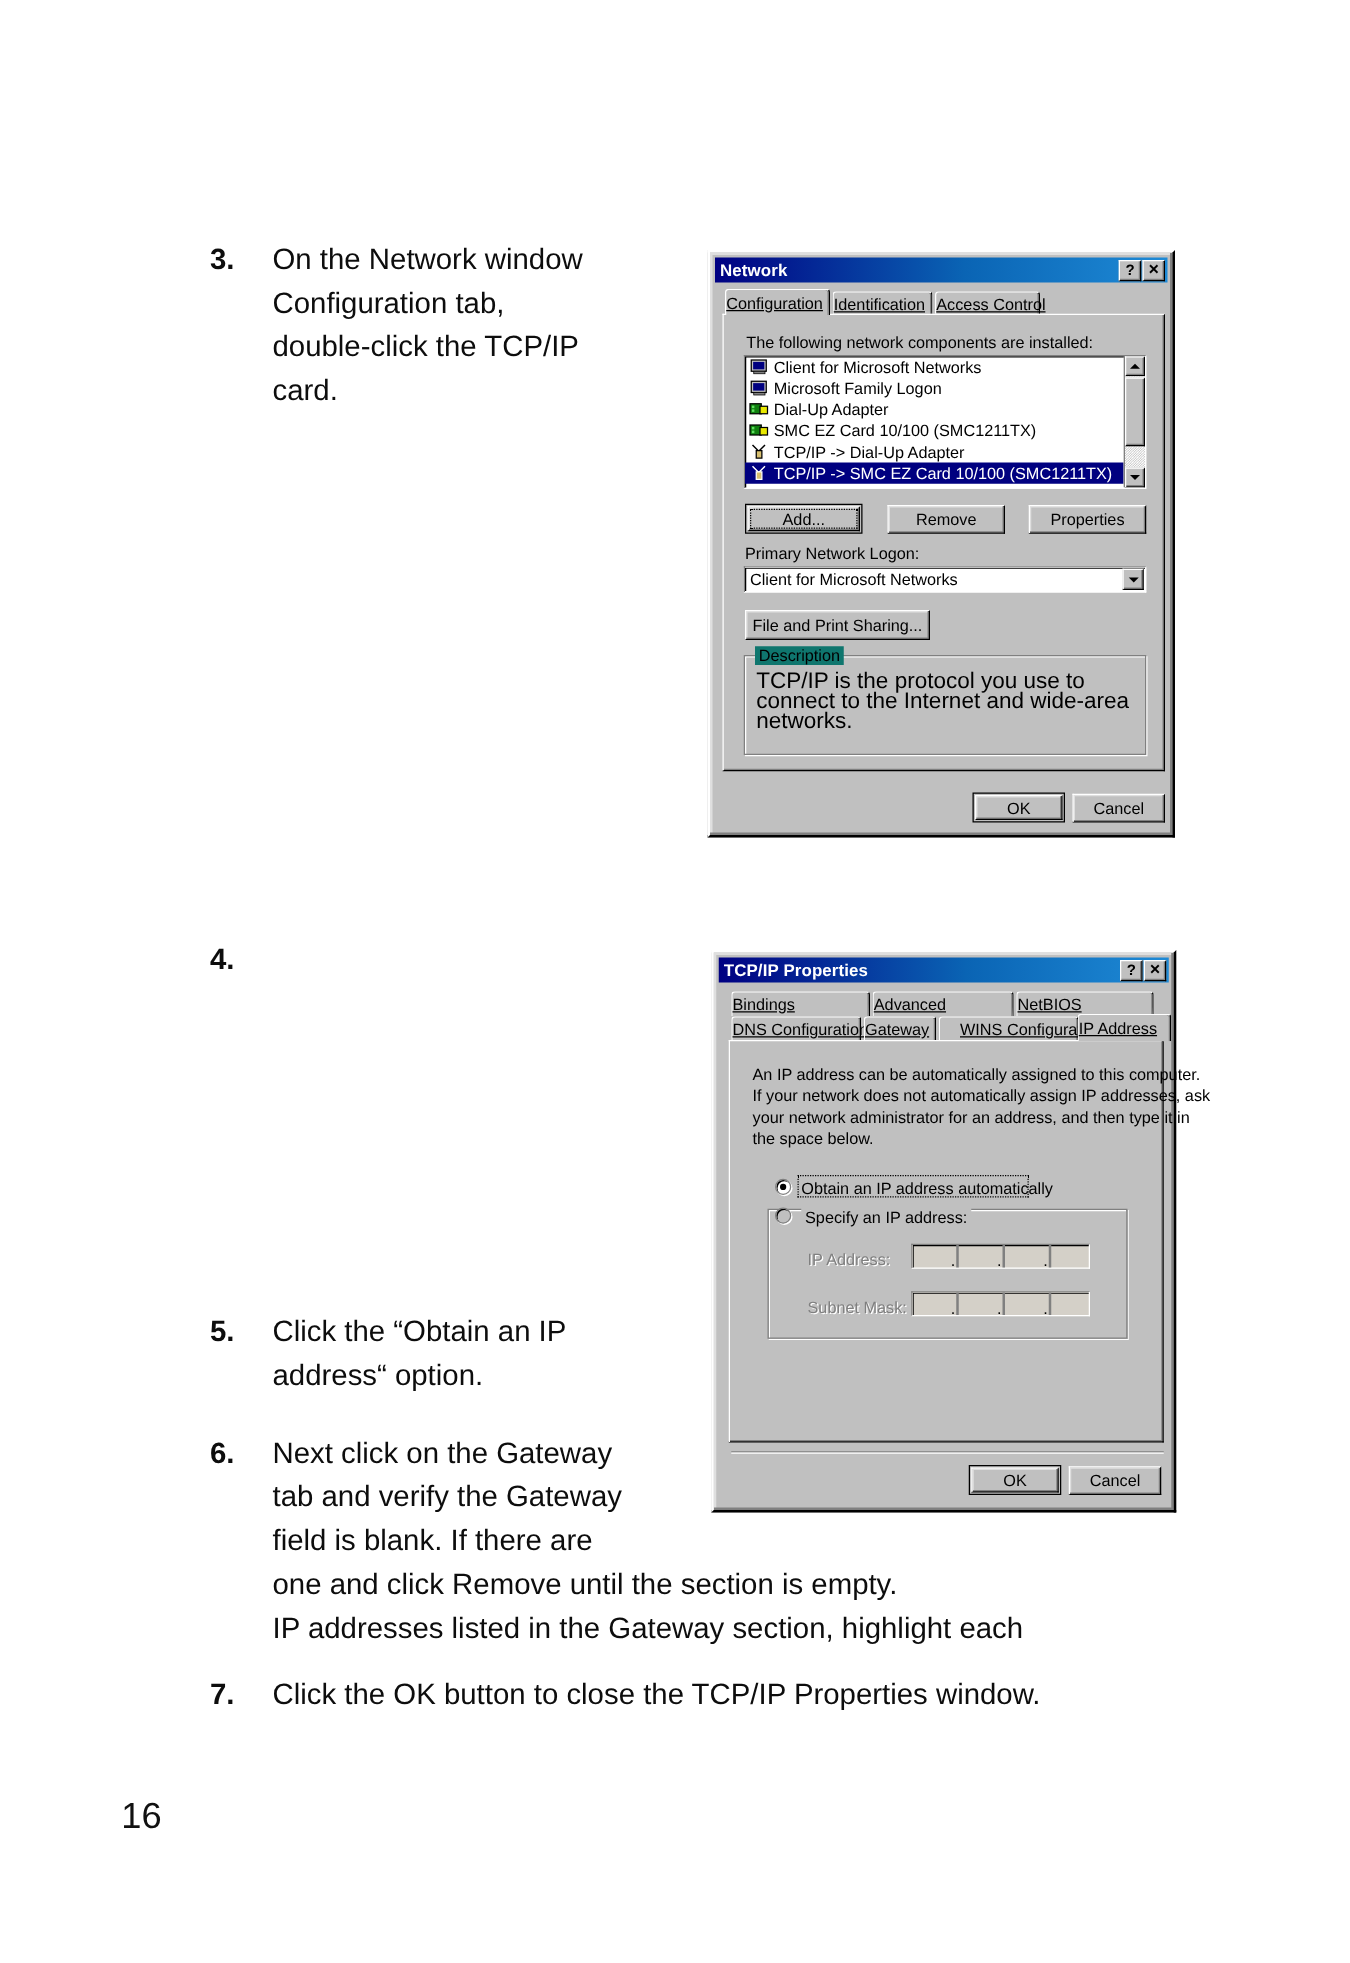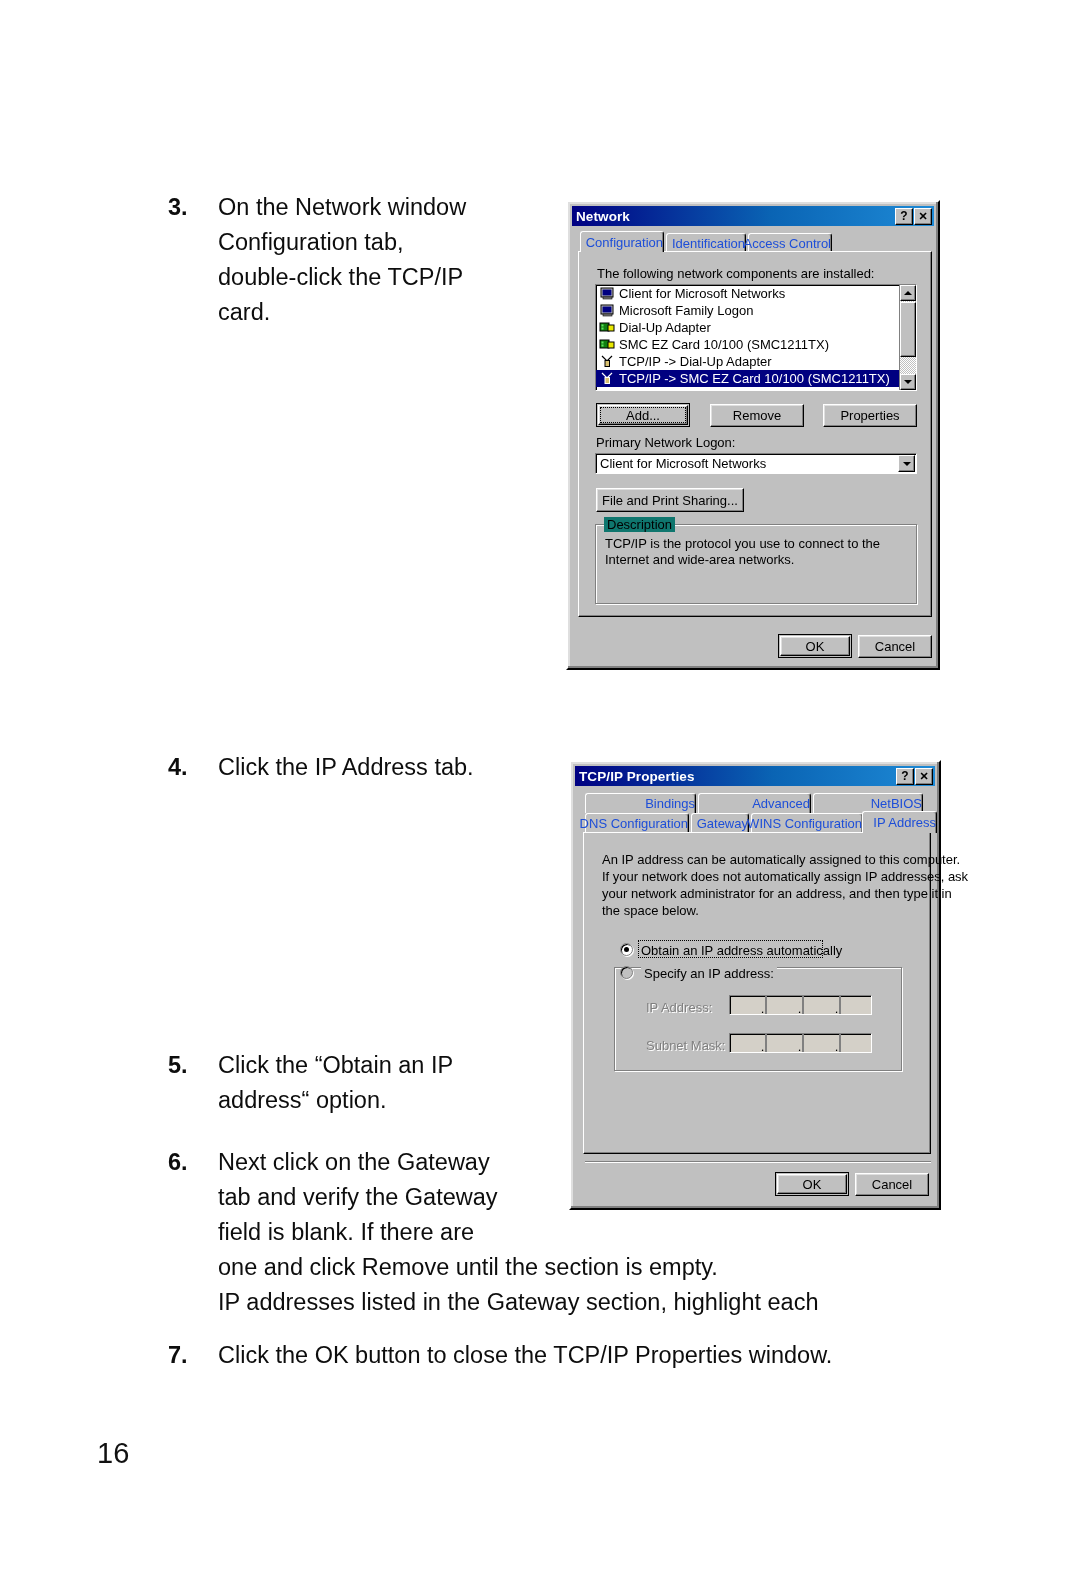--- a/index.html
+++ b/index.html
@@ -118,25 +118,26 @@
   .tab {
     position: absolute;
     background: #c0c0c0;
     border-top: 1px solid #ffffff;
     border-left: 1px solid #ffffff;
     border-right: 1px solid #000000;
     box-shadow: inset -1px 0 0 #808080;
     border-radius: 3px 3px 0 0;
     display: flex;
     align-items: center;
-    justify-content: flex-end;
+    justify-content: flex-start;
     font-size: 13px;
     white-space: nowrap;
     box-sizing: border-box;
-    color: #1d4ed8;
+    color: #000000;
+    text-decoration: underline;
   }
   .tab.active { z-index: 5; }
   .pane {
     position: absolute;
     background: #c0c0c0;
     border-top: 1px solid #ffffff;
     border-left: 1px solid #ffffff;
     border-right: 1px solid #000000;
     border-bottom: 1px solid #000000;
     box-shadow: inset -1px -1px 0 #808080;
@@ -350,21 +351,21 @@
     line-height: 10px;
     color: #000000;
   }
   .ipedit .sep {
     flex: 0 0 2px;
     background: #808080;
   }
 
   .desctext {
     position: absolute;
-    font-size: 13px;
+    font-size: 18px;
     line-height: 16px;
     white-space: pre-line;
   }
   .helptext {
     position: absolute;
     font-size: 13px;
     line-height: 17px;
   }
   .helptext span { display: block; white-space: nowrap; }
 
@@ -385,23 +386,20 @@
     <span class="body">
       <span class="ln">On the Network window</span>
       <span class="ln">Configuration tab,</span>
       <span class="ln">double-click the TCP/IP</span>
       <span class="ln">card.</span>
     </span>
   </div>
 
   <div class="step" style="left:168px; top:750px; width:400px;">
     <span class="num">4.</span>
-    <span class="body">
-      <span class="ln">Click the IP Address tab.</span>
-    </span>
   </div>
 
   <div class="step" style="left:168px; top:1048px; width:400px;">
     <span class="num">5.</span>
     <span class="body">
       <span class="ln">Click the “Obtain an IP</span>
       <span class="ln">address“ option.</span>
     </span>
   </div>
 

